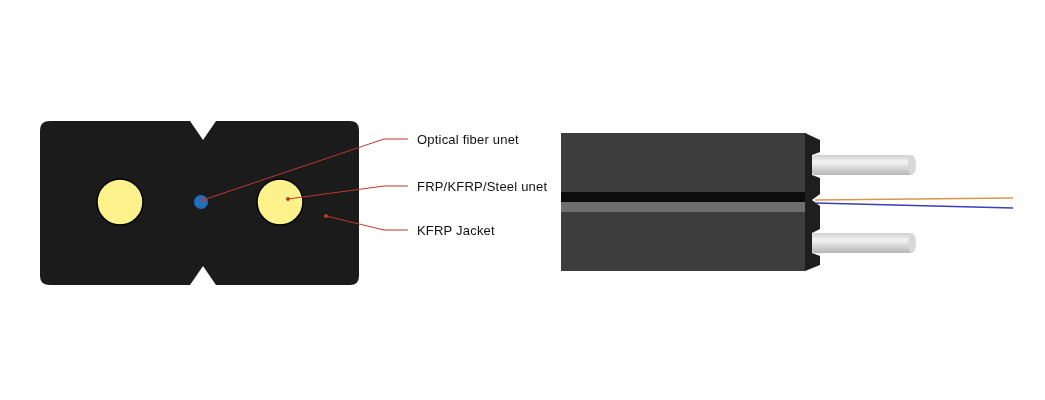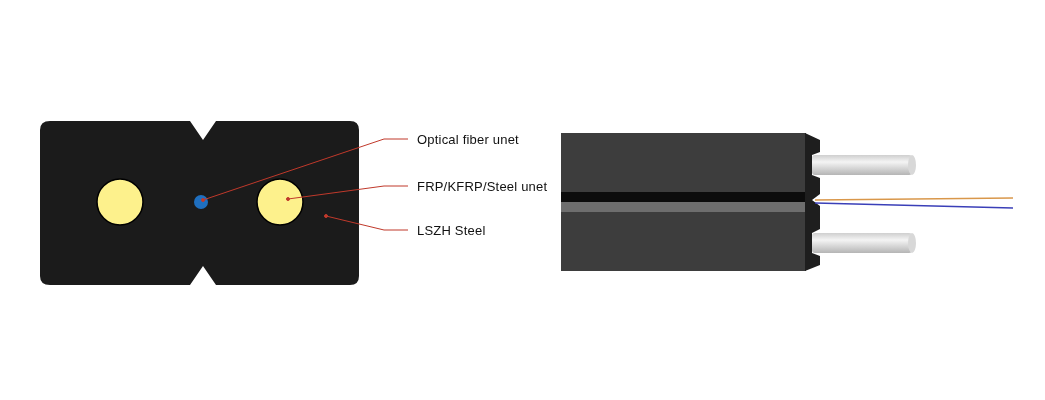--- a/index.html
+++ b/index.html
@@ -49,13 +49,13 @@
 
     <path d="M805,133 L820,140 L820,152 L812,155 L812,175 L820,178 L820,194 L812,200 L820,206 L820,229 L812,233 L812,253 L820,256 L820,265 L805,271 Z" fill="#1e1e1e"></path>
 
     <line x1="815" y1="200" x2="1013" y2="198" stroke="#d9974a" stroke-width="1.6"></line>
     <line x1="815" y1="203" x2="1013" y2="208" stroke="#3a3fb8" stroke-width="1.6"></line>
   </g>
 </svg>
 
 <div class="label" style="left:417px; top:132px;">Optical fiber unet</div>
 <div class="label" style="left:417px; top:179px;">FRP/KFRP/Steel unet</div>
-<div class="label" style="left:417px; top:223px;">LSZH Steel</div>
+<div class="label" style="left:417px; top:223px;">KFRP Jacket</div>
 
 </body></html>

